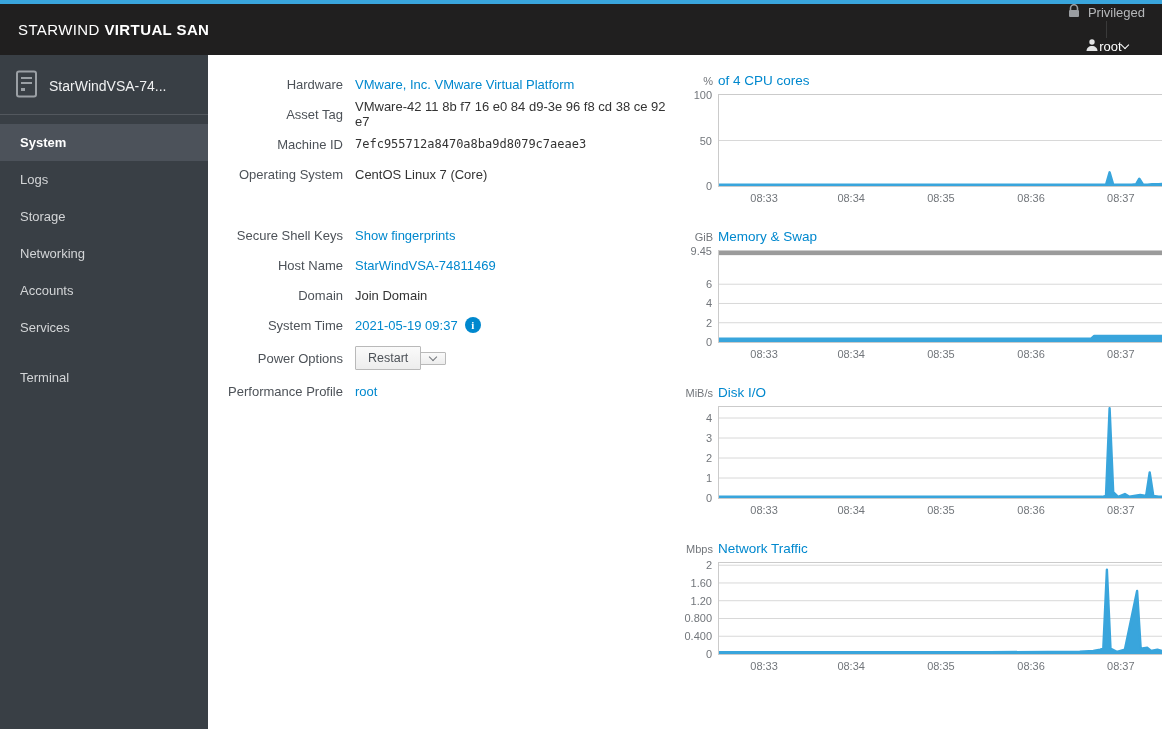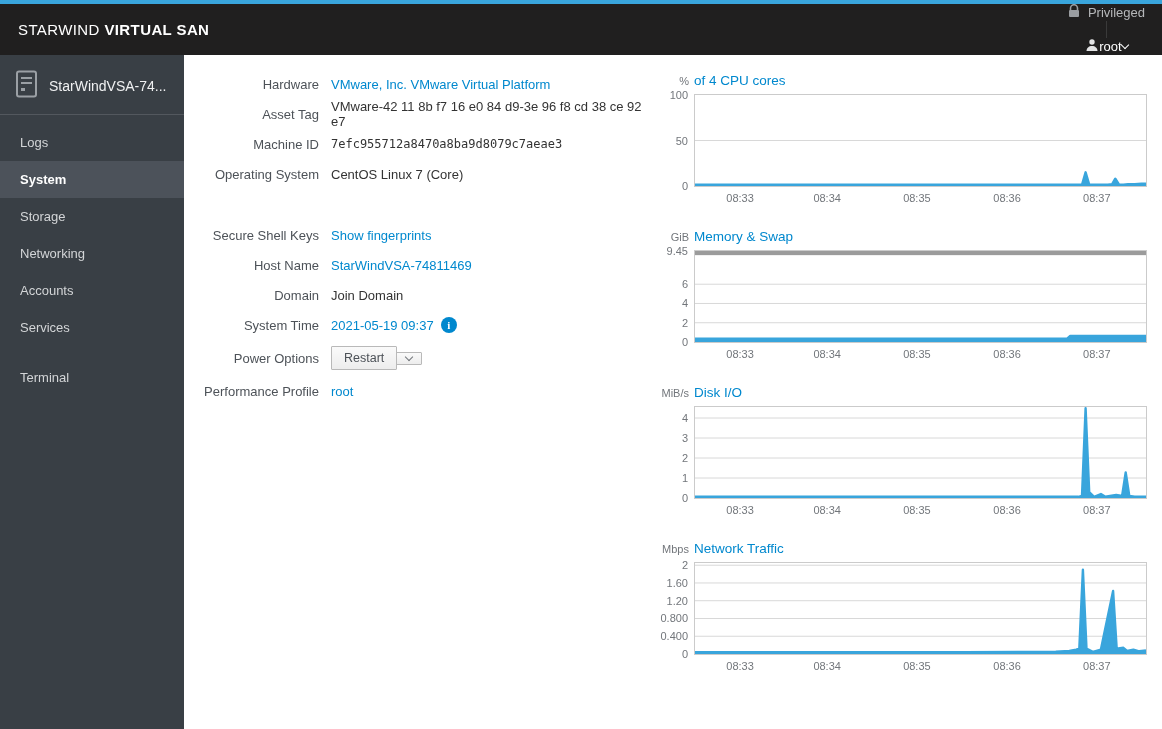--- a/index.html
+++ b/index.html
@@ -17,21 +17,21 @@
   }
   .brand { color:#fff; font-size:15px; letter-spacing:.4px; }
   .brand b { font-weight:700; }
   .topbar-right { display:flex; align-items:center; height:100%;flex-direction:column; }
   .privileged { display:flex; align-items:center; gap:8px; color:#b6b8ba; font-size:13px; padding:0 17px; cursor:pointer; height:100%; }
   .tb-divider { width:1px; height:100%; background:#3a3a3a; }
   .user-menu { display:flex; align-items:center; color:#fff; font-size:13px; padding:0 18px; cursor:pointer; height:100%; }
   .chev-down { display:inline-block; width:6px; height:6px; border-right:1.6px solid #fff; border-bottom:1.6px solid #fff; transform:rotate(45deg); margin-top:-4px; }
   
   .layout { display:flex; height:674px; }
-  .sidebar { width:184px; flex:none; background:#393f45; display:flex; flex-direction:column; }
+  .sidebar { width:208px; flex:none; background:#393f45; display:flex; flex-direction:column; }
   .sidebar-header { display:flex; align-items:center; gap:11px; padding:15px 14px 13px 15px; color:#f0f1f2; font-size:14px; white-space:nowrap; overflow:hidden; }
   .sb-divider { border:0; border-top:1px solid #53585e; margin:0 0 9px 0; }
   .nav-item { padding:11px 20px; font-size:13px; color:#d3d5d7; cursor:pointer; }
   .nav-item.active { background:#4c525a; color:#fff; font-weight:700; }
   .nav-item.gap { margin-top:13px; }
   main { flex:1; display:flex; padding-top:12px; }
   
   .fields { width:470px; flex:none; padding-top:2px; }
   .field-row { display:flex; align-items:center; min-height:30px; font-size:13px; }
   .field-row.spacer { height:31px; }
@@ -98,22 +98,22 @@
             <rect x="2" y="1.5" width="19" height="25" rx="2" fill="none" stroke="#9ba0a5" stroke-width="2"></rect>
             <line x1="6" y1="8" x2="17" y2="8" stroke="#9ba0a5" stroke-width="2"></line>
             <line x1="6" y1="13" x2="17" y2="13" stroke="#9ba0a5" stroke-width="2"></line>
             <rect x="6" y="18" width="4" height="3" fill="#9ba0a5"></rect>
           </svg>
       </span>
       <span>StarWindVSA-74...</span>
     </div>
     <hr class="sb-divider">
     <nav id="nav">
+        <div class="nav-item active">System</div>
         <div class="nav-item">Logs</div>
-        <div class="nav-item active">System</div>
         <div class="nav-item">Storage</div>
         <div class="nav-item">Networking</div>
         <div class="nav-item">Accounts</div>
         <div class="nav-item">Services</div>
         <div class="nav-item gap">Terminal</div>
       </nav>
   </aside>
 
   <main>
     <section class="fields" id="fields">

